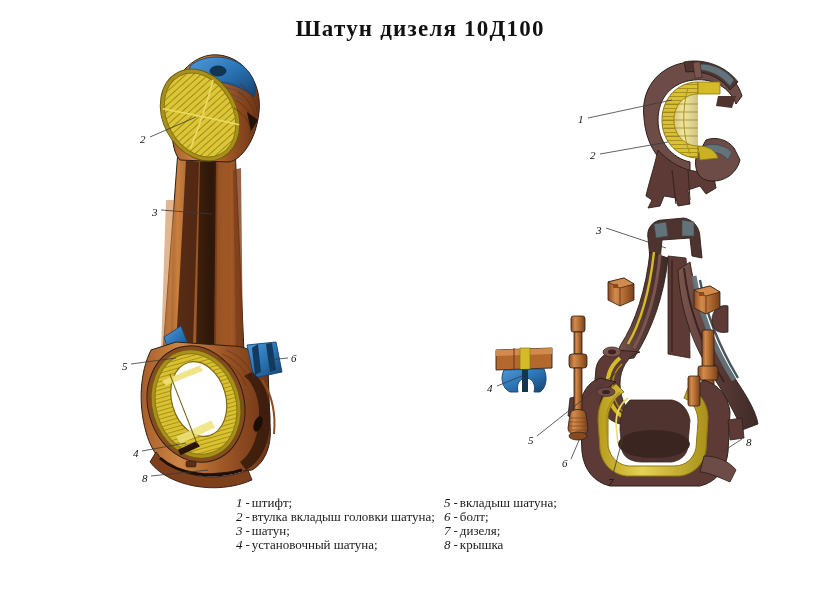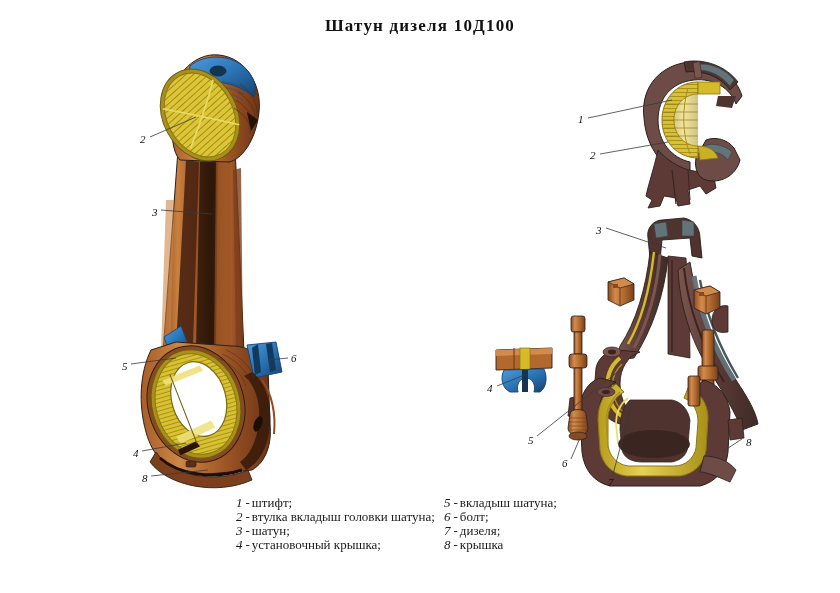--- a/index.html
+++ b/index.html
@@ -1,21 +1,21 @@
 <!DOCTYPE html>
 <html><head>
 <meta charset="utf-8">
 <style>
   html,body{margin:0;padding:0;background:#ffffff;}
   body{width:840px;height:593px;overflow:hidden;font-family:"Liberation Serif",serif;}
   #page{position:relative;width:840px;height:593px;background:#fff;}
 
   .title{
     position:absolute;left:0;top:16px;width:840px;text-align:center;
-    font-family:"Liberation Serif",serif;font-weight:bold;font-size:17px;
+    font-family:"Liberation Serif",serif;font-weight:bold;font-size:23px;
     letter-spacing:1.2px;color:#111;
   }
 
   svg.art{position:absolute;left:0;top:0;width:840px;height:593px;}
 
   .lead-num{
     position:absolute;font-family:"Liberation Serif",serif;font-style:italic;
     font-size:11px;color:#111;line-height:1;
   }
 
@@ -357,21 +357,21 @@
       <div class="legend-row">
         <span class="n">1</span><span class="dash">-</span><span>штифт;</span>
       </div>
       <div class="legend-row">
         <span class="n">2</span><span class="dash">-</span><span>втулка вкладыш головки шатуна;</span>
       </div>
       <div class="legend-row">
         <span class="n">3</span><span class="dash">-</span><span>шатун;</span>
       </div>
       <div class="legend-row">
-        <span class="n">4</span><span class="dash">-</span><span>установочный крышка;</span>
+        <span class="n">4</span><span class="dash">-</span><span>установочный шатуна;</span>
       </div>
     </div>
     <div class="legend-col right">
       <div class="legend-row">
         <span class="n">5</span><span class="dash">-</span><span>вкладыш шатуна;</span>
       </div>
       <div class="legend-row">
         <span class="n">6</span><span class="dash">-</span><span>болт;</span>
       </div>
       <div class="legend-row">

